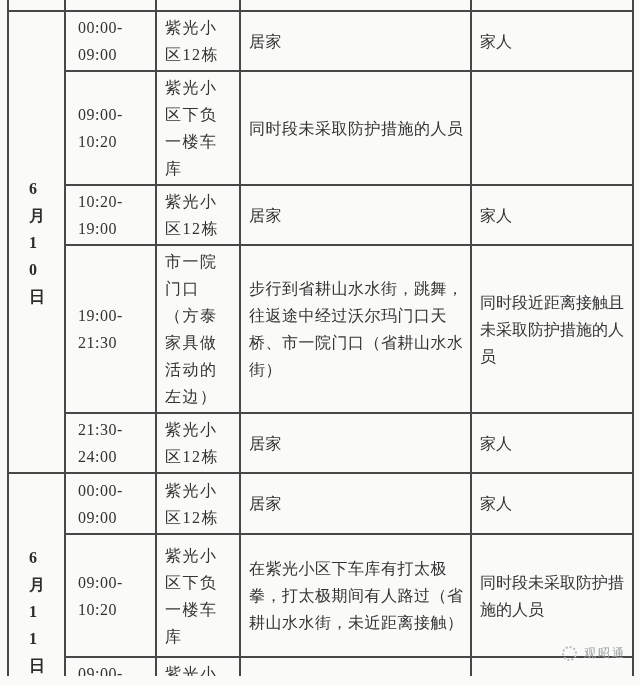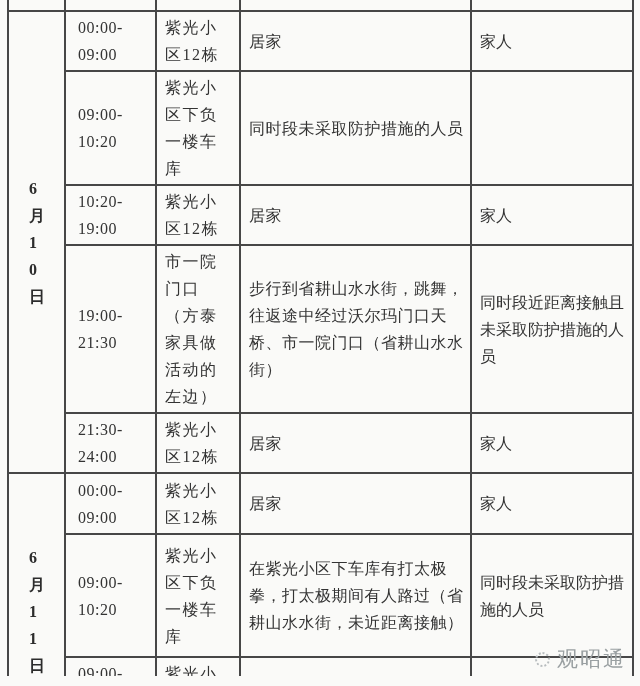--- a/index.html
+++ b/index.html
@@ -55,21 +55,21 @@
   td.c-act { letter-spacing: 0.5px; }
   td.c-contact { letter-spacing: 0; }
   td.c-merged { text-align: center; letter-spacing: 1px; padding: 0; }
   td.nowrap { white-space: nowrap; padding-left: 8px; }
   
   .watermark {
     position: absolute;
     top: 645px; right: 14px;
     display: flex; align-items: center; gap: 7px;
     color: #9aa0a2;
-    font-size: 21px;
+    font-size: 12px;
     letter-spacing: 2px;
     font-family: "Liberation Sans", sans-serif;
   }
   .watermark .logo {
     width: 15px; height: 15px;
     border: 2px dotted #b7bcbe;
     border-radius: 50%;
     box-sizing: border-box;
   }
 </style>

